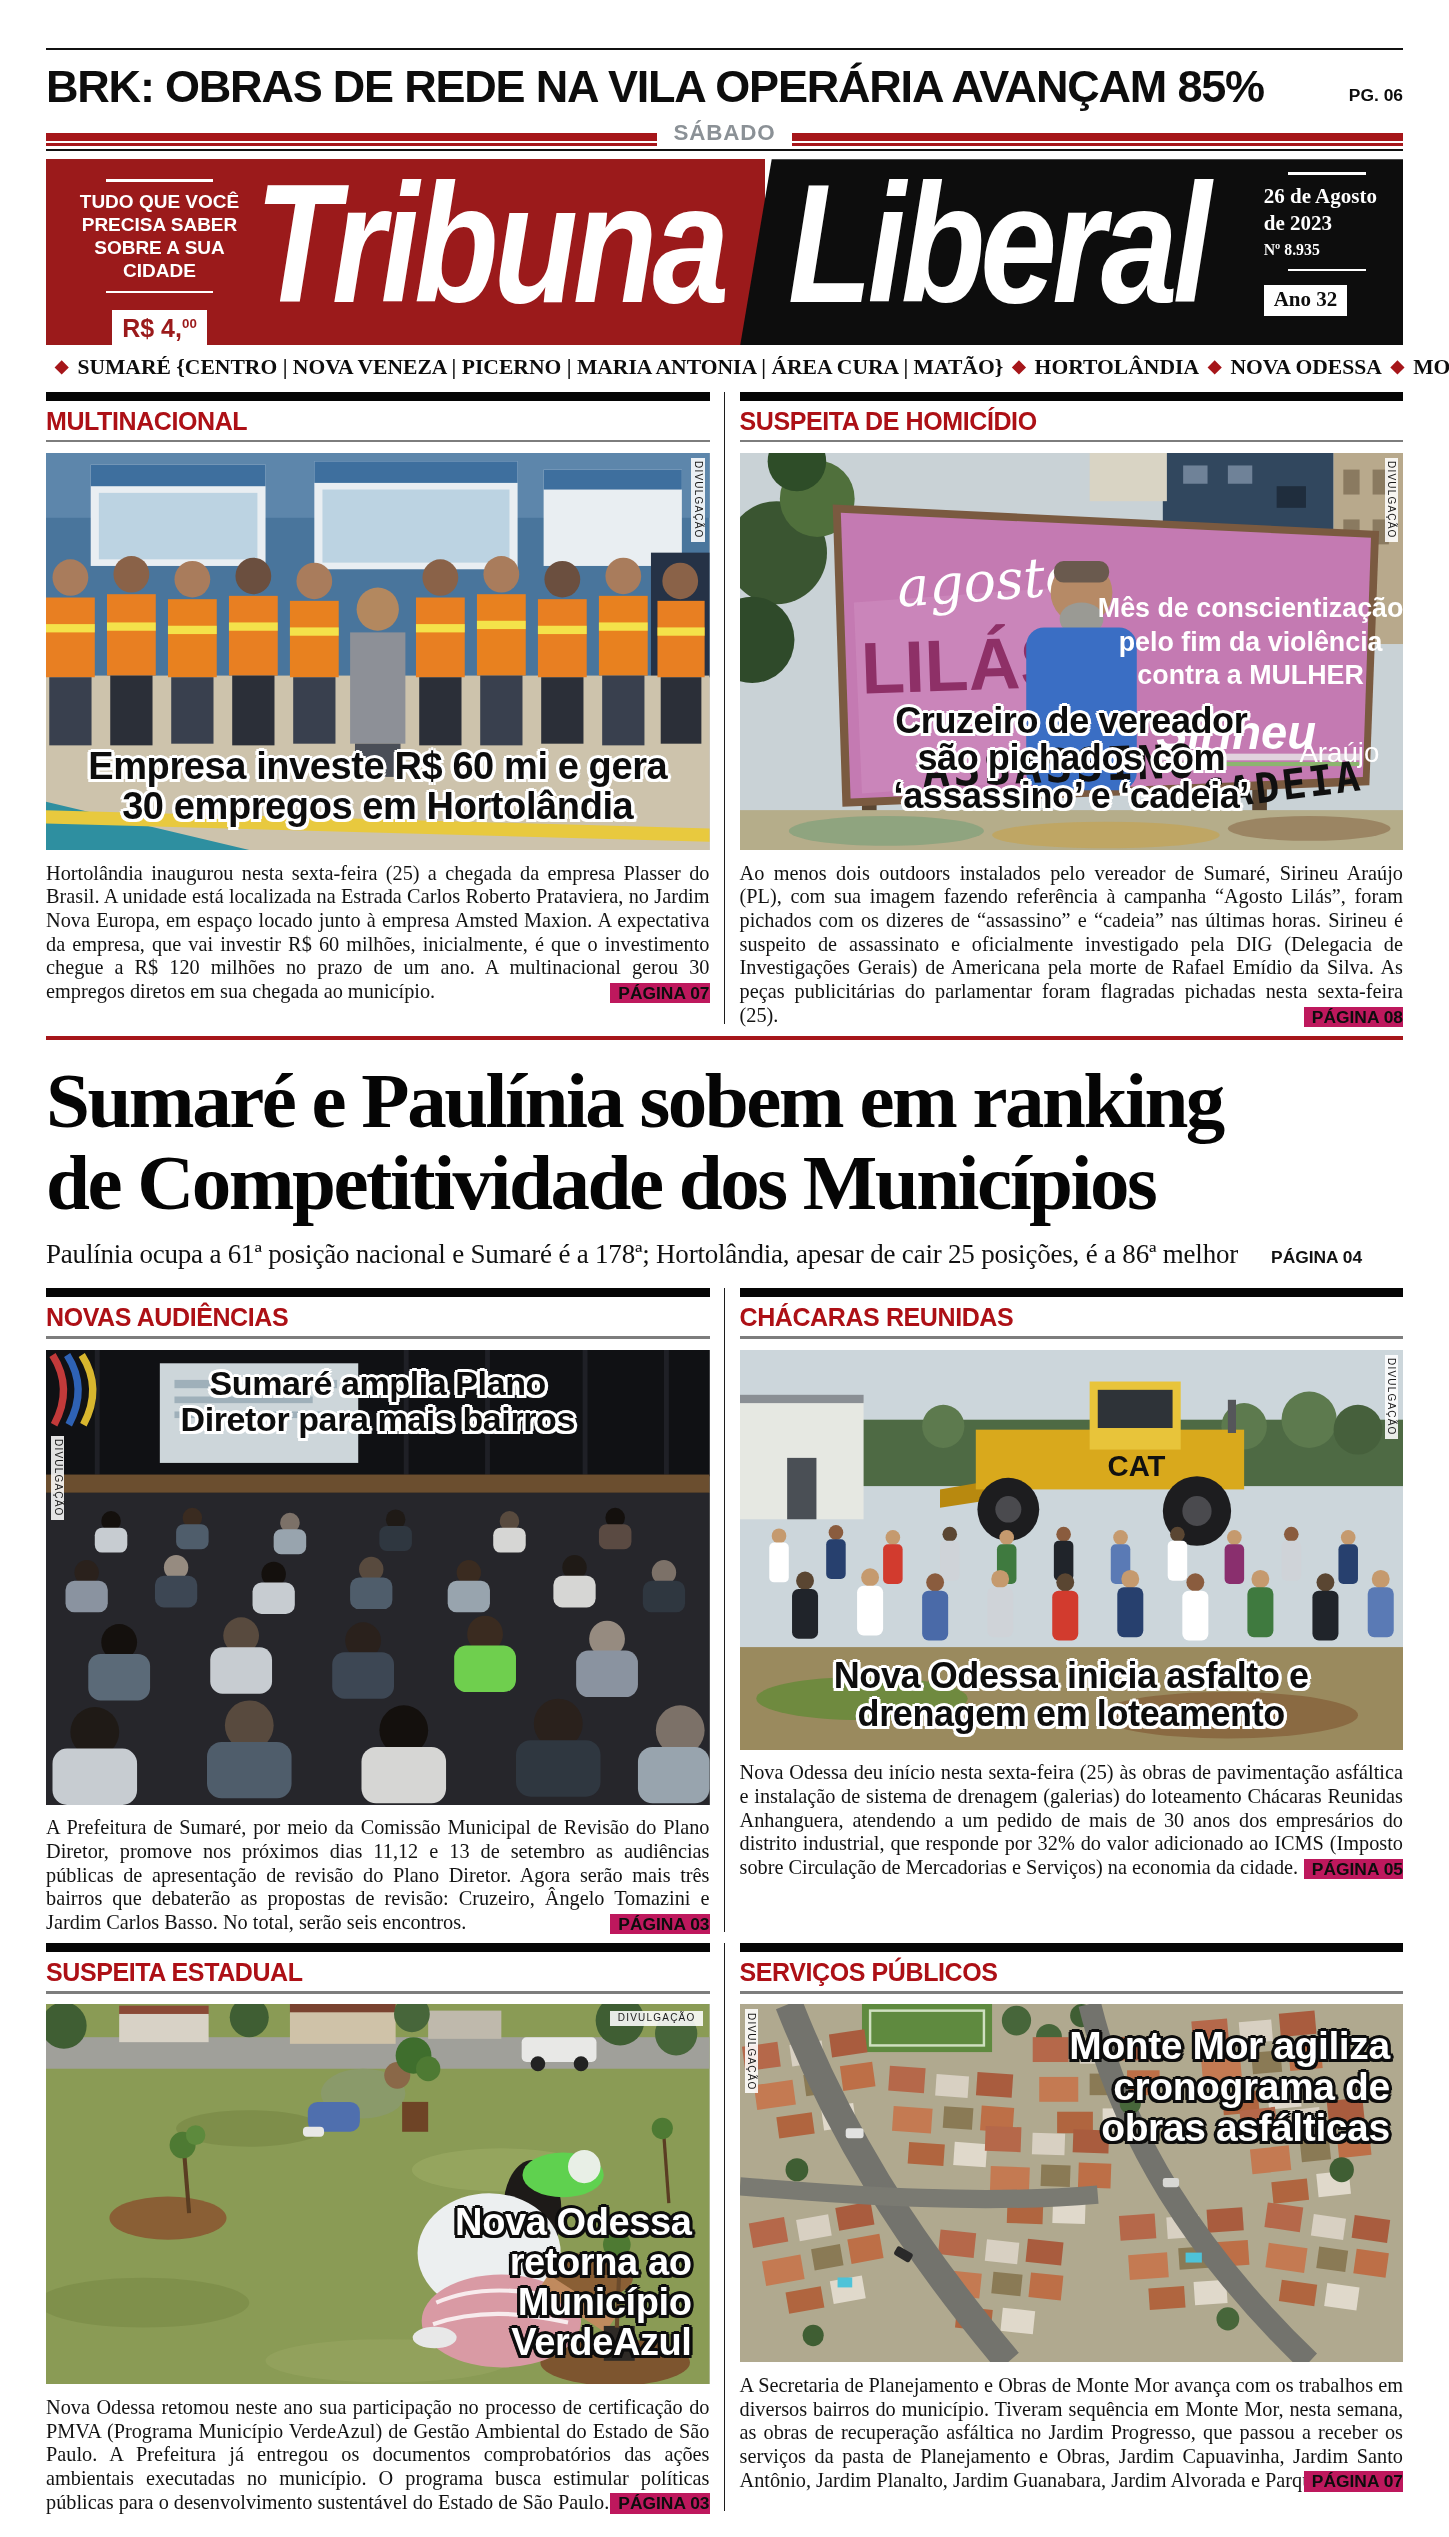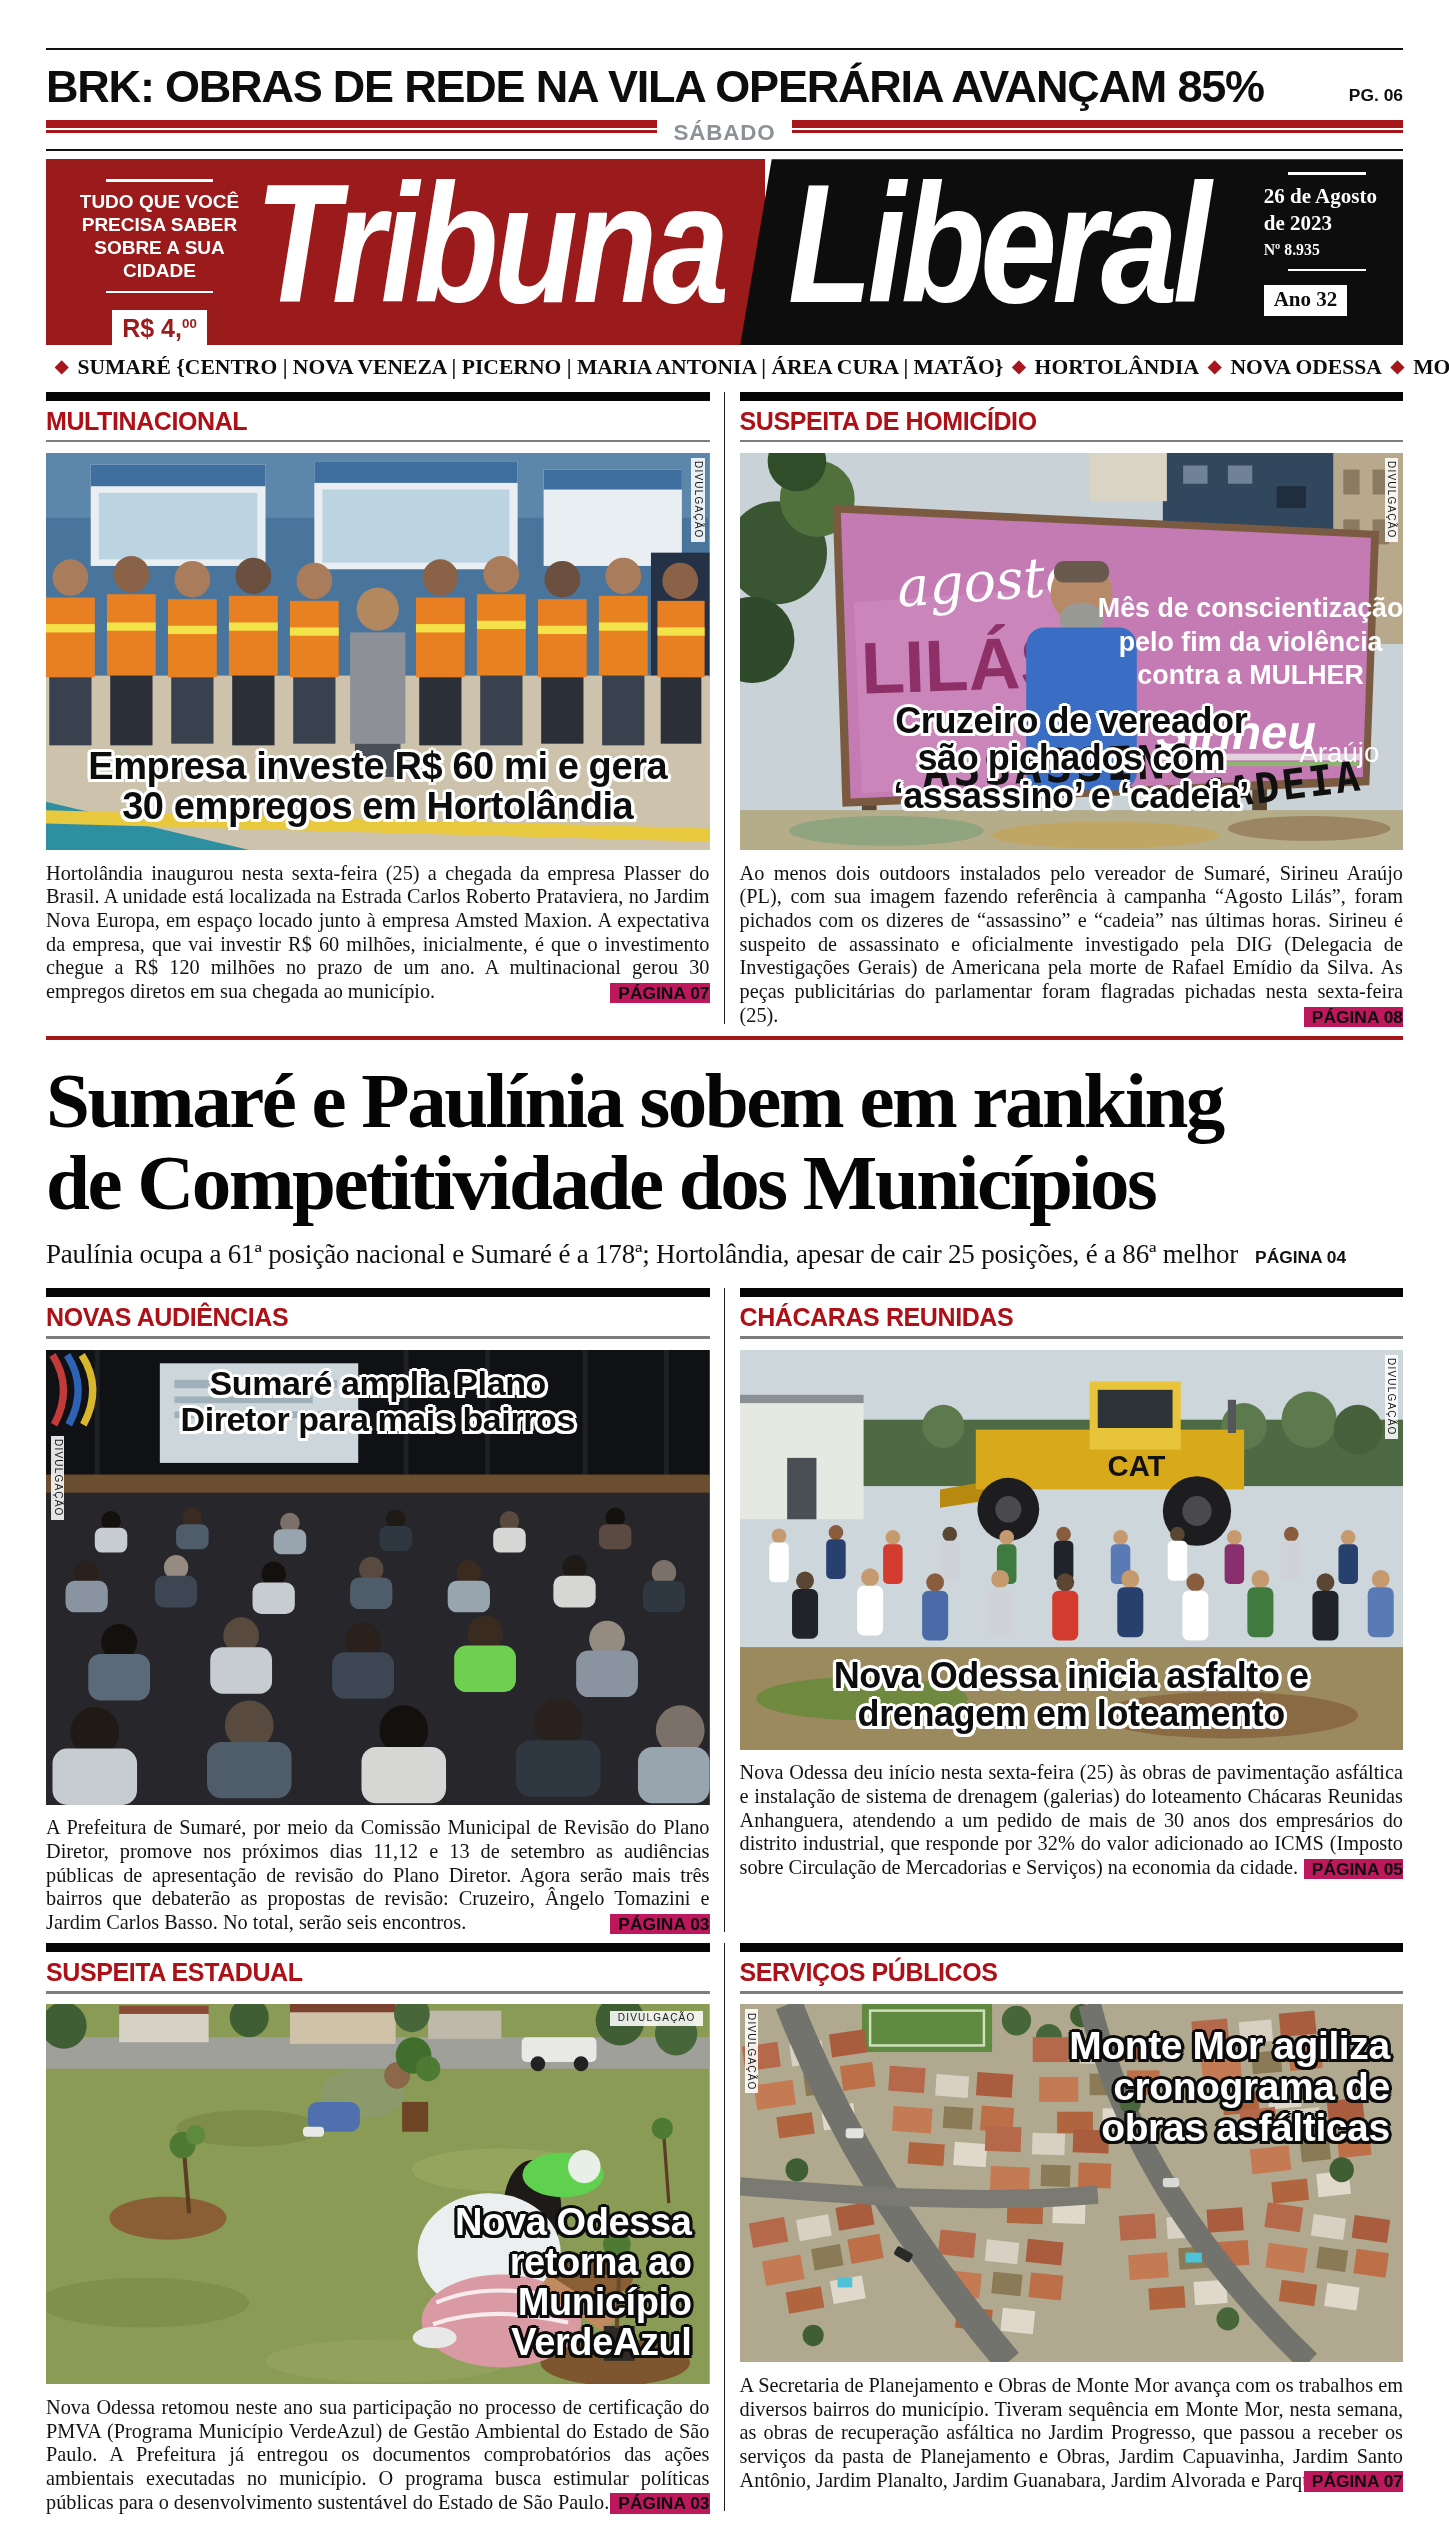--- a/index.html
+++ b/index.html
@@ -5,21 +5,21 @@
   html,body{margin:0;padding:0;background:#e8e8e8;}
   .page{width:1449px;height:2538px;margin:0 auto;background:#fff;box-sizing:border-box;
         padding:8px 46px;position:relative;overflow:hidden;
         font-family:"Liberation Sans",sans-serif;color:#111;}
   
   .top-rule{margin-top:40px;height:1.7px;background:#111;}
   .top-headline-row{display:flex;align-items:flex-end;gap:13.3px;margin:11.6px 0 5px;}
   .top-headline{flex:1;margin:0;font-size:45px;font-weight:800;letter-spacing:-1.2px;
         white-space:nowrap;color:#0d0d0d;}
   .top-pg{font-size:17.4px;font-weight:800;padding-bottom:7.5px;color:#0d0d0d;}
-  .day-banner{display:flex;align-items:flex-start;gap:16.6px;margin:6.6px 0 3.3px;}
+  .day-banner{display:flex;align-items:flex-end;gap:16.6px;margin:6.6px 0 3.3px;}
   .day-bar{flex:1;height:13.3px;
         background:linear-gradient(#a6161a 0 8.3px,#fff 8.3px 10px,#a6161a 10px 13.3px);}
   .day-label{color:#8b9196;font-weight:800;font-size:22.4px;letter-spacing:0.8px;}
   .black-rule{height:1.7px;background:#111;}
   
   .masthead{display:flex;height:186px;margin:8.3px 0 6.6px;position:relative;}
   .mh-red{flex:0 0 53%;background:#9b1a1b;position:relative;}
   .mh-black{flex:1;background:#0d0d0d;margin-left:-25px;position:relative;
         clip-path:polygon(31.5px 0,100% 0,100% 100%,0 100%);}
   .tagline-box{position:absolute;left:28px;top:20px;width:171px;color:#fff;text-align:center;
@@ -70,21 +70,21 @@
   .body-text{position:relative;margin-top:11.6px;font-family:"Liberation Serif",serif;
         font-size:20.3px;line-height:1.17;text-align:justify;color:#131313;}
   .body-text p{margin:0;}
   .pagref{position:absolute;right:0;bottom:0.8px;background:#be185d;padding-left:8.3px;
         font-family:"Liberation Sans",sans-serif;font-weight:800;font-size:17.4px;color:#0d0d0d;}
   
   .ranking{margin:5px 0 11.6px;}
   .red-rule{height:4.1px;background:#a6161a;margin:3.3px 0 20px;}
   .big{margin:0;font-family:"Liberation Serif",serif;font-weight:700;font-size:79px;
         line-height:1.04;letter-spacing:-2.5px;color:#050505;}
-  .subtitle{display:flex;align-items:baseline;gap:17px;margin:15px 0 18px;}
+  .subtitle{display:flex;align-items:baseline;gap:33px;margin:15px 0 18px;}
   .subtitle .sub{font-family:"Liberation Serif",serif;font-size:27px;letter-spacing:-0.2px;white-space:nowrap;}
   .subtitle .pr{font-weight:800;font-size:17.4px;}
   .ph1,.ph2{height:397px;} .ph3{height:455px;} .ph4{height:400px;} .ph5{height:380px;} .ph6{height:358px;}
 </style>
 </head>
 <body>
 
 <div class="page">
 
   <div class="top-rule"></div>

